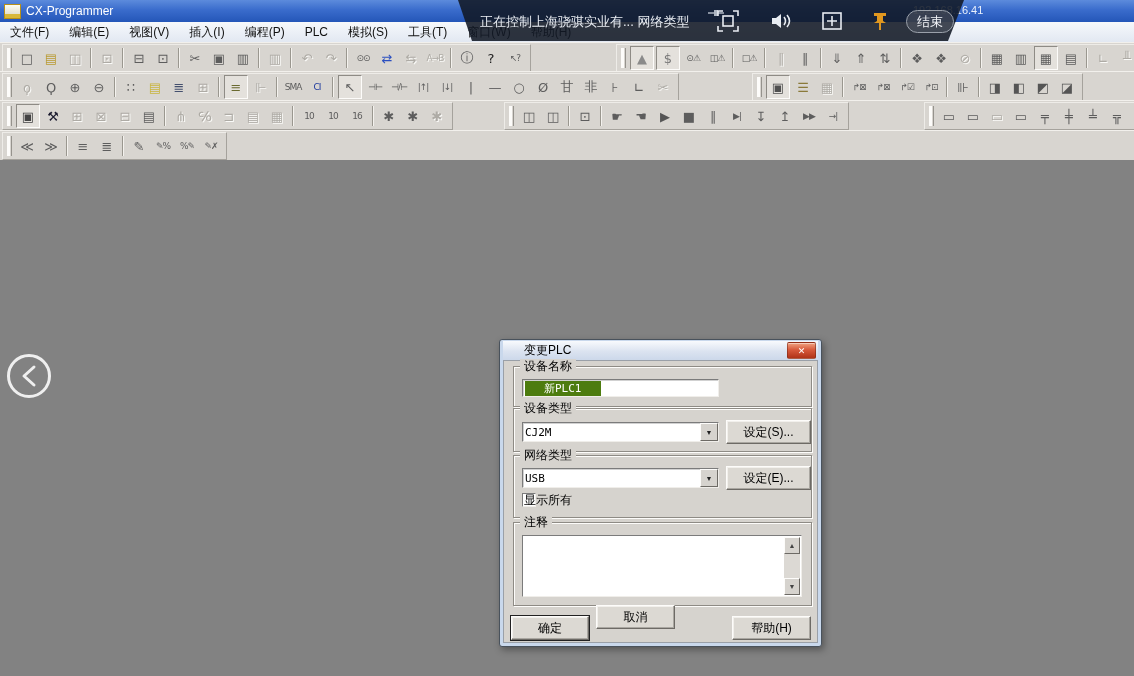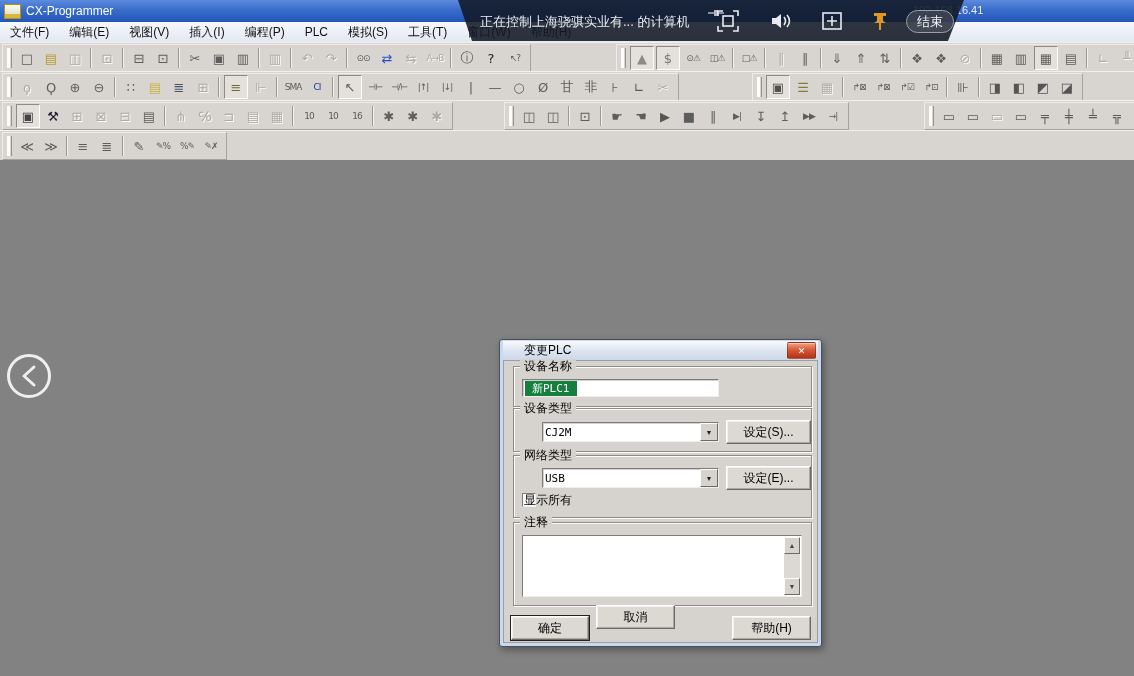--- a/index.html
+++ b/index.html
@@ -70,23 +70,23 @@
     color:#fff;font-size:9px;font-weight:bold;display:flex;align-items:center;justify-content:center;
     box-shadow:inset 0 1px 0 rgba(255,255,255,.45);}
   #dlg-body{position:relative;height:283px;background:#d6d3ce;border:1px solid #9aa0a8;box-sizing:border-box;}
   .grp{position:absolute;left:9px;width:297px;border:1px solid #8e8b85;
     box-shadow:1px 1px 0 #fdfcfa,inset 1px 1px 0 #fdfcfa;}
   .grp-label{position:absolute;top:-8px;left:6px;background:#d6d3ce;padding:0 4px;line-height:14px;}
   .field{position:absolute;background:#fff;border:1px solid;border-color:#7b7b7b #f0eeea #f0eeea #7b7b7b;
     box-shadow:inset 1px 1px 0 rgba(0,0,0,.18);
     font-family:"DejaVu Sans Mono","Liberation Mono",monospace;font-size:11px;
     display:flex;align-items:center;padding:0 2px;box-sizing:border-box;}
-  .sel{background:#15803d;color:#fff;padding:0 7px;}
+  .sel{background:#4d7c0f;color:#fff;padding:0 19px;}
   .combo{position:absolute;left:8px;width:197px;height:20px;}
-  .combo .field{left:0;top:0;right:0;bottom:0;padding-right:25px;margin-left:20px;}
+  .combo .field{left:0;top:0;right:0;bottom:0;padding-right:25px;}
   .combo-btn{position:absolute;right:1px;top:1px;width:16px;height:16px;background:#d6d3ce;
     border:1px solid;border-color:#fdfcfa #6d6a65 #6d6a65 #fdfcfa;
     display:flex;align-items:center;justify-content:center;font-size:7px;color:#222;}
   .btn{position:absolute;height:22px;background:#dcd9d3;
     border:1px solid;border-color:#fdfcfa #6d6a65 #6d6a65 #fdfcfa;
     box-shadow:inset -1px -1px 0 #aaa7a1,inset 1px 1px 0 #f2f0ec;
     display:flex;align-items:center;justify-content:center;font-size:12px;color:#000;}
   .btn.default{box-shadow:0 0 0 1px #222,inset -1px -1px 0 #aaa7a1,inset 1px 1px 0 #f2f0ec;}
   .cbx{position:absolute;left:8px;top:37px;width:12px;height:12px;background:#fff;
     border:1px solid;border-color:#7b7b7b #f0eeea #f0eeea #7b7b7b;}
@@ -304,21 +304,21 @@
           <div class="tbtn sm">✎%</div>
           <div class="tbtn sm">%✎</div>
           <div class="tbtn sm">✎✗</div>
         </div>
     </div>
   </div>
 
   <div id="workspace"></div>
 
   <div id="remote-bar">
-    <span id="remote-label">正在控制上海骁骐实业有... 的计算机</span>
+    <span id="remote-label">正在控制上海骁骐实业有... 网络类型</span>
     <span id="rc-handle" class="rc-icon">
       <svg width="16" height="8" viewBox="0 0 16 8">
           <line x1="0" y1="4" x2="6" y2="4" stroke="#aeb6c2" stroke-width="1.5"></line>
           <rect x="6" y="1" width="4" height="6" fill="#aeb6c2"></rect>
           <line x1="10" y1="4" x2="16" y2="4" stroke="#aeb6c2" stroke-width="1.5"></line>
         </svg>
     </span>
     <span id="rc-full" class="rc-icon">
       <svg width="22" height="22" viewBox="0 0 22 22" fill="none" stroke="#e8ecf2" stroke-width="1.6">
         <path d="M1 6 V1 H6"></path>

